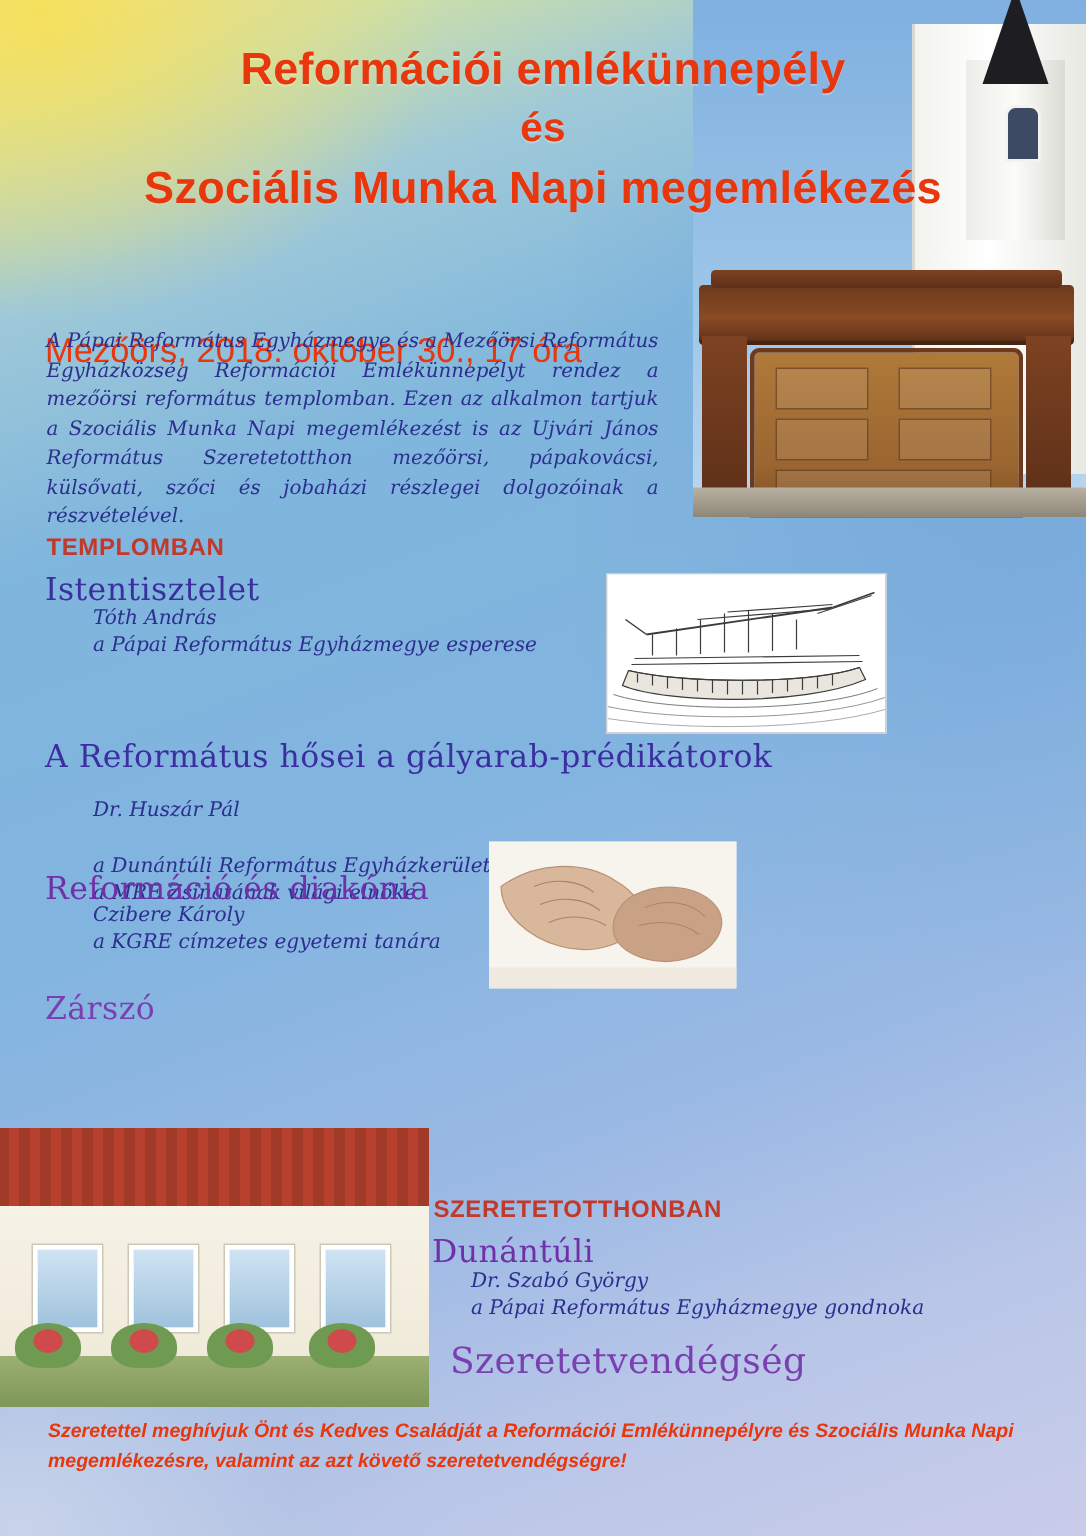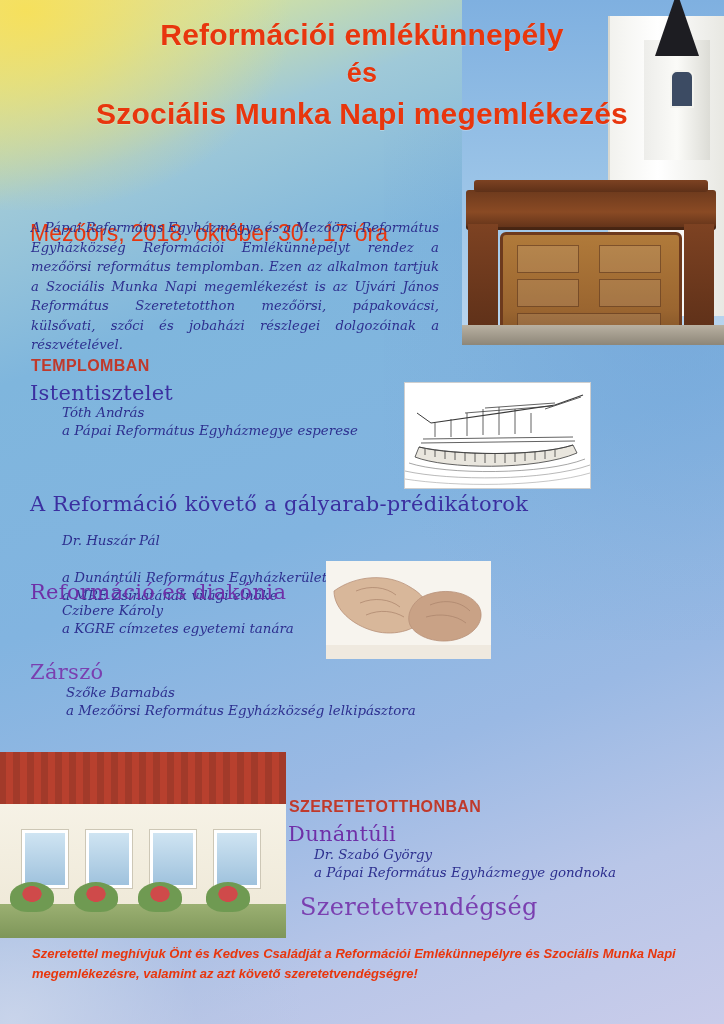--- a/index.html
+++ b/index.html
@@ -39,21 +39,21 @@
     right: -80px; top: 120px;
     width: 420px; height: 520px;
     background: radial-gradient(ellipse at 70% 30%, rgba(110,160,215,0.55) 0%, rgba(120,165,215,0.15) 55%, rgba(120,165,215,0) 80%);
     pointer-events: none;
   }
 
   
   .headline {
     position: absolute;
     left: 0;
-    top: 14px;
+    top: 26px;
     width: 724px;
     text-align: center;
     color: #e8360d;
     font-weight: bold;
     font-size: 30px;
     line-height: 1.38;
     letter-spacing: 0.2px;
     text-shadow: 0 1px 0 rgba(255,255,255,0.25);
   }
   .headline .l1 { display:block; }
@@ -322,21 +322,21 @@
         <path d="M80 25 L150 20"></path>
         <path d="M140 26 L176 14"></path>
         <path d="M20 66 L20 72 M30 67 L30 74 M40 68 L40 76 M50 69 L50 77 M60 70 L60 78 M70 70 L70 79 M80 71 L80 80 M90 71 L90 80 M100 71 L100 80 M110 70 L110 79 M120 70 L120 78 M130 69 L130 77 M140 68 L140 76 M150 67 L150 74"></path>
         <path d="M4 80 C40 92, 140 92, 180 76" stroke="#6a6a6a" stroke-width="0.6"></path>
         <path d="M0 88 C45 98, 140 98, 185 82" stroke="#8a8a8a" stroke-width="0.6"></path>
         <path d="M0 96 C50 104, 138 104, 185 90" stroke="#a0a0a0" stroke-width="0.6"></path>
       </g>
     </svg>
   </div>
 
-  <div class="prog-title" style="left:30px; top:492px;">A Reformáció követő a gályarab-prédikátorok</div>
+  <div class="prog-title" style="left:30px; top:492px;">A Református hősei a gályarab-prédikátorok</div>
   <div class="person" style="left:62px; top:514px; white-space:pre-line;">
     <span class="nm">Dr. Huszár Pál</span>
     <span class="rl">a Dunántúli Református Egyházkerület főgondnoka,
 a MRE Zsinatának világi elnöke</span>
   </div>
 
   <div class="img-hands">
     <svg width="165" height="98" viewBox="0 0 165 98">
       <rect width="165" height="98" fill="#f7f4ee"></rect>
       <g fill="#d8b79a" stroke="#b89178" stroke-width="0.8">
@@ -354,24 +354,20 @@
     </svg>
   </div>
 
   <div class="prog-title purple" style="left:30px; top:580px;">Reformáció és diakónia</div>
   <div class="person" style="left:62px; top:602px;">
     <span class="nm">Czibere Károly</span>
     <span class="rl">a KGRE címzetes egyetemi tanára</span>
   </div>
 
   <div class="prog-title violet" style="left:30px; top:660px;">Zárszó</div>
-  <div class="person" style="left:66px; top:684px;">
-    <span class="nm">Szőke Barnabás</span>
-    <span class="rl">a Mezőörsi Református Egyházközség lelkipásztora</span>
-  </div>
 
   <div class="img-house">
     <div class="roof"></div>
     <div class="wall"></div>
     <div class="house-win" style="left:22px;"></div>
     <div class="house-win" style="left:86px;"></div>
     <div class="house-win" style="left:150px;"></div>
     <div class="house-win" style="left:214px;"></div>
     <div class="lawn"></div>
     <div class="bush" style="left:10px;"></div>

